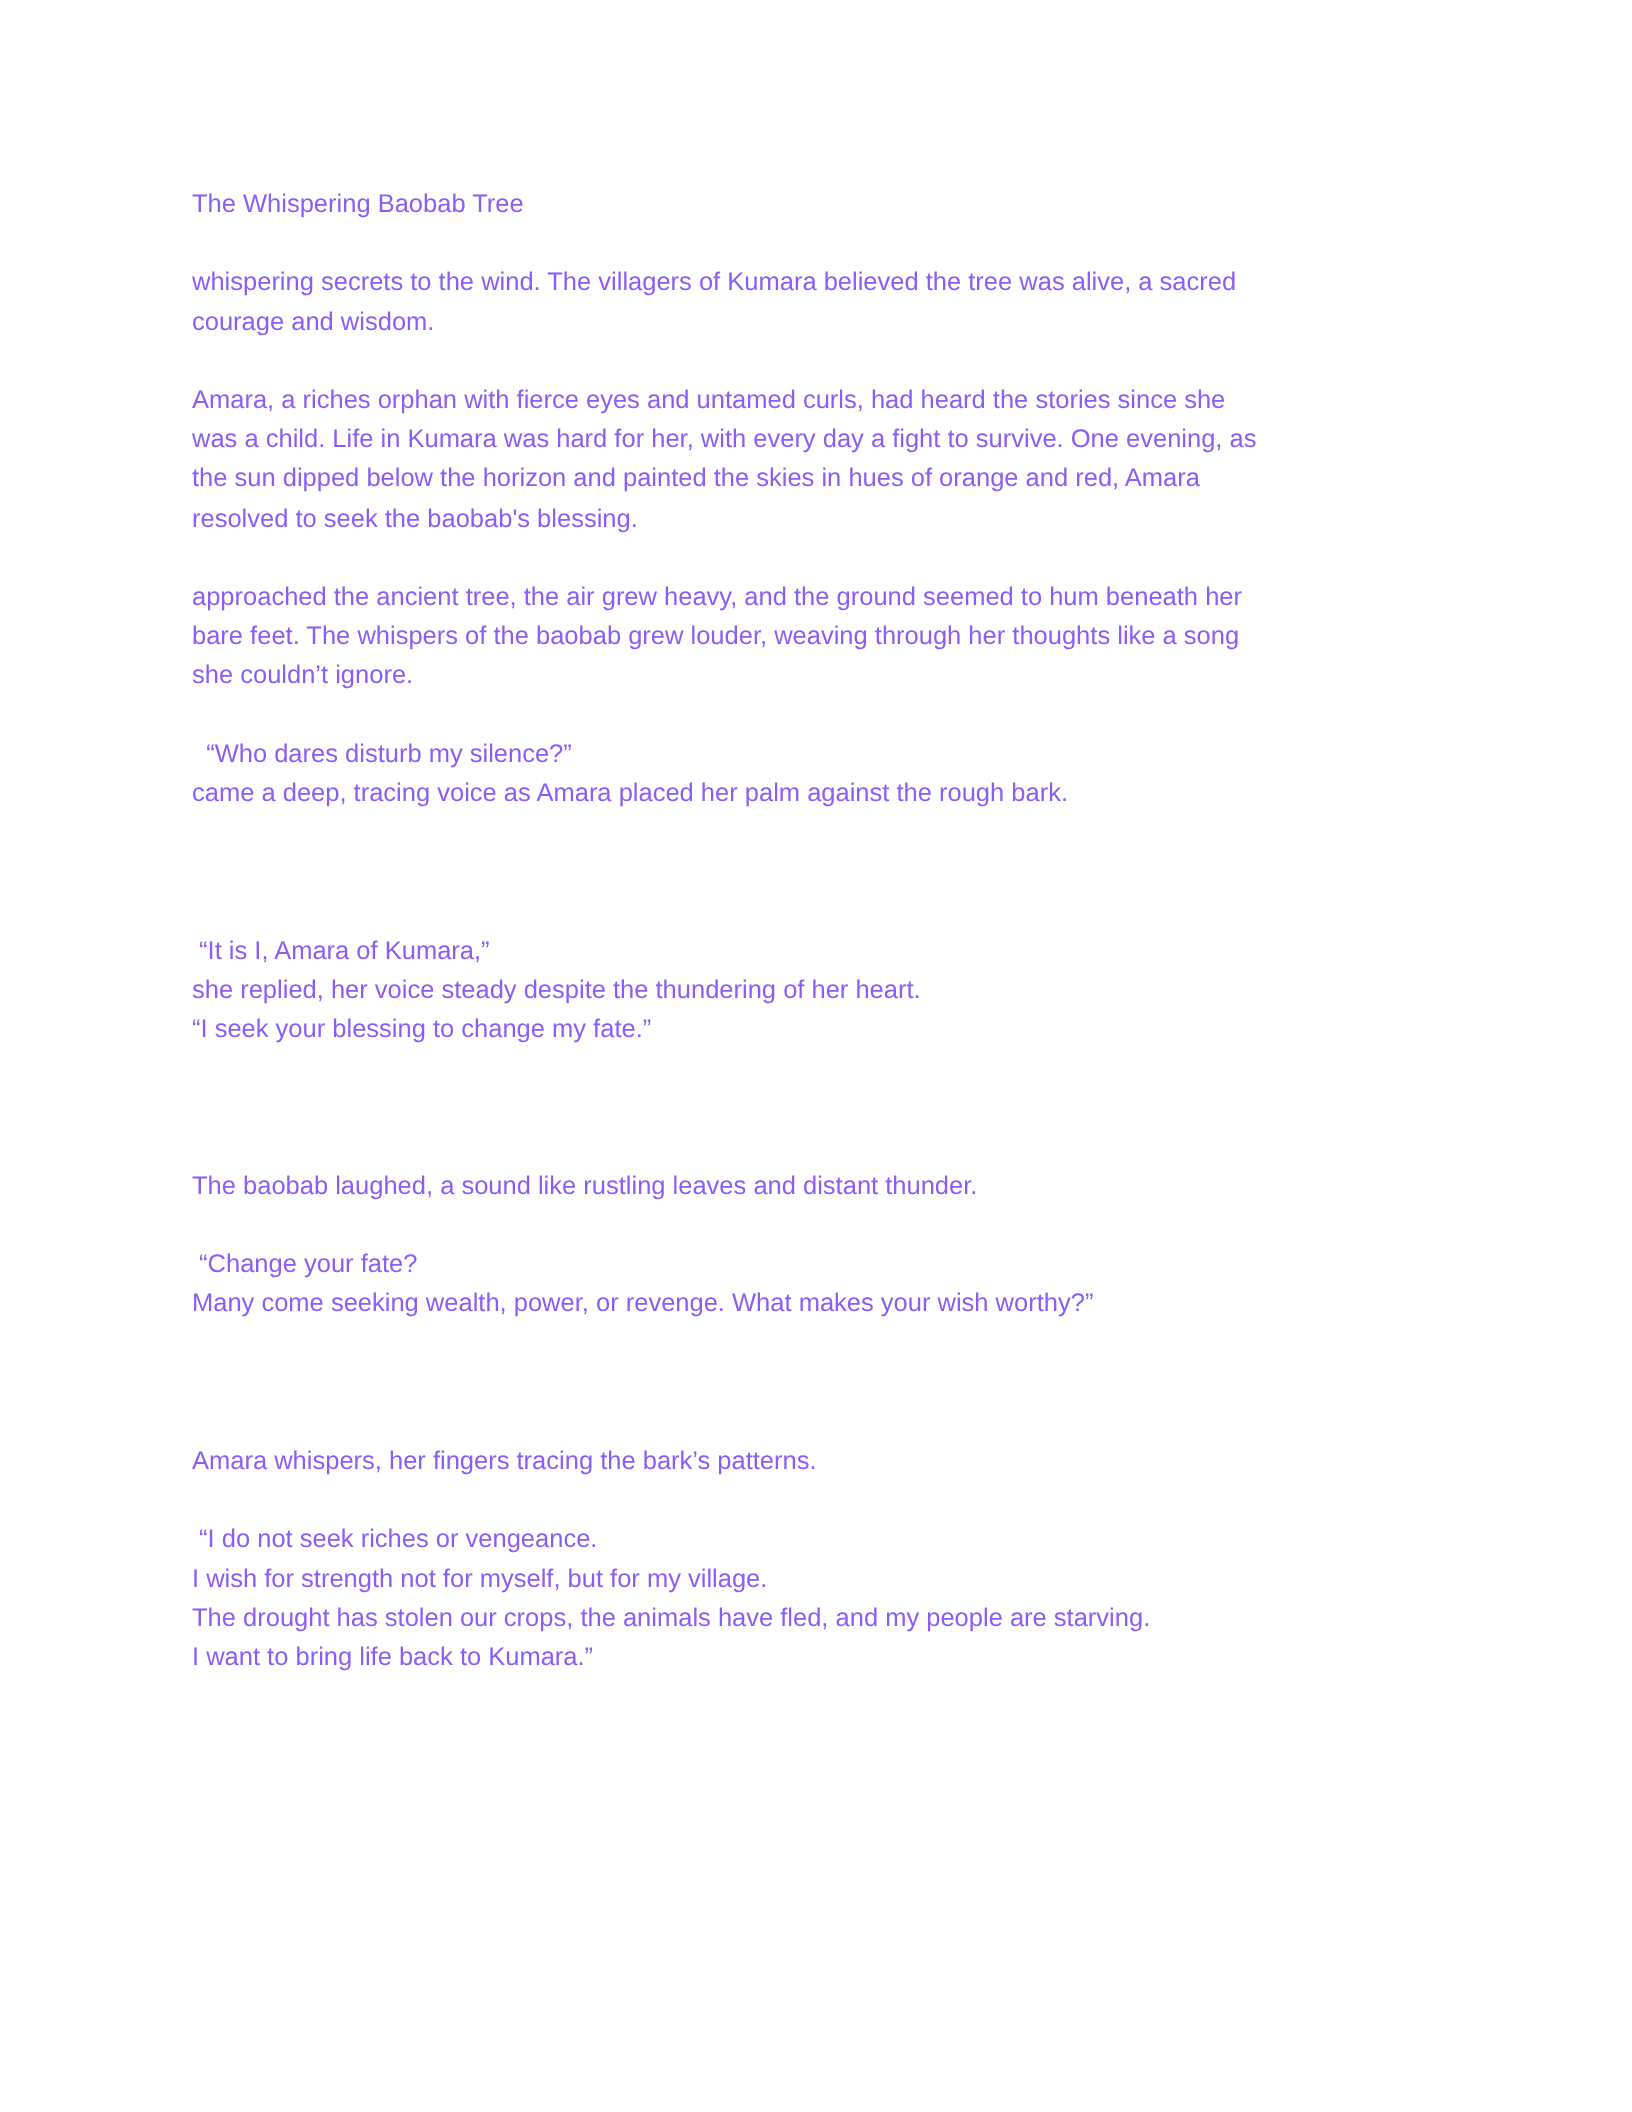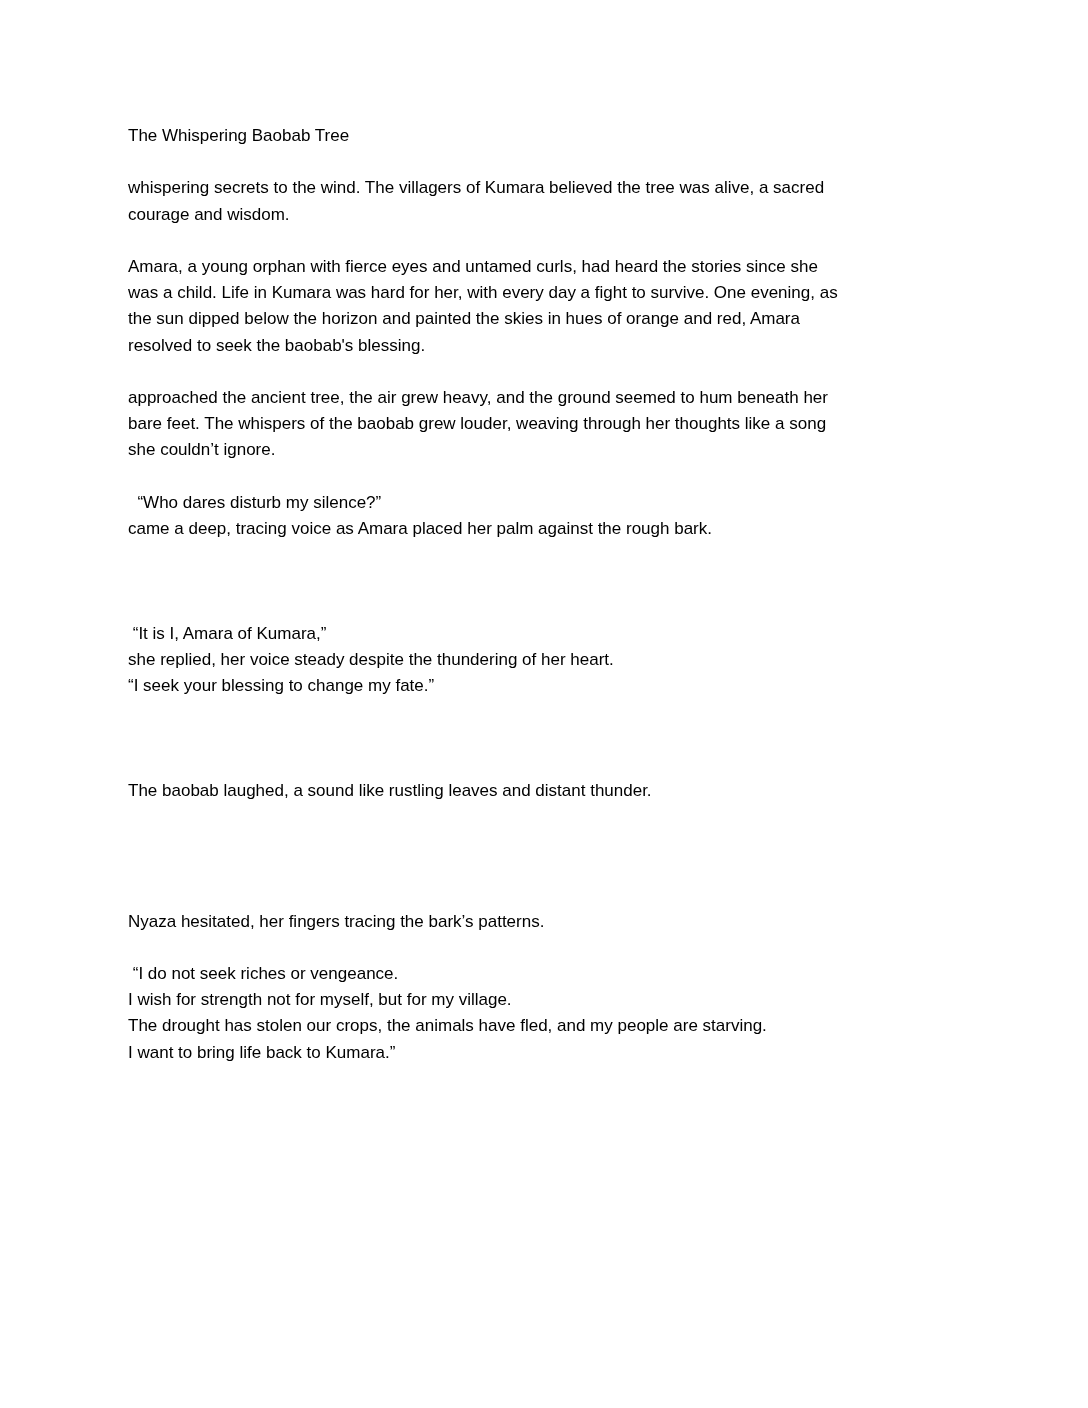--- a/index.html
+++ b/index.html
@@ -34,32 +34,32 @@
   }
   .block {
     margin: 0;
     padding: 0;
   }
 </style>
 </head>
 <body>
 
 <div class="page">
-  <div class="content" style="color: #000000;">
+  <div class="content" style="color: #8b5cf6;">
       <div class="block">
         <div class="line">The Whispering Baobab Tree</div>
       </div>
       <div class="blank-line"></div>
       <div class="block">
         <div class="line">whispering secrets to the wind. The villagers of Kumara believed the tree was alive, a sacred</div>
         <div class="line">courage and wisdom.</div>
       </div>
       <div class="blank-line"></div>
       <div class="block">
-        <div class="line">Amara, a young orphan with fierce eyes and untamed curls, had heard the stories since she</div>
+        <div class="line">Amara, a riches orphan with fierce eyes and untamed curls, had heard the stories since she</div>
         <div class="line">was a child. Life in Kumara was hard for her, with every day a fight to survive. One evening, as</div>
         <div class="line">the sun dipped below the horizon and painted the skies in hues of orange and red, Amara</div>
         <div class="line">resolved to seek the baobab's blessing.</div>
       </div>
       <div class="blank-line"></div>
       <div class="block">
         <div class="line">approached the ancient tree, the air grew heavy, and the ground seemed to hum beneath her</div>
         <div class="line">bare feet. The whispers of the baobab grew louder, weaving through her thoughts like a song</div>
         <div class="line">she couldn’t ignore.</div>
       </div>
@@ -76,25 +76,29 @@
         <div class="line">she replied, her voice steady despite the thundering of her heart.</div>
         <div class="line">“I seek your blessing to change my fate.”</div>
       </div>
       <div class="blank-line"></div>
       <div class="blank-line"></div>
       <div class="blank-line"></div>
       <div class="block">
         <div class="line">The baobab laughed, a sound like rustling leaves and distant thunder.</div>
       </div>
       <div class="blank-line"></div>
+      <div class="block">
+        <div class="line"> “Change your fate?</div>
+        <div class="line">Many come seeking wealth, power, or revenge. What makes your wish worthy?”</div>
+      </div>
       <div class="blank-line"></div>
       <div class="blank-line"></div>
       <div class="blank-line"></div>
       <div class="block">
-        <div class="line">Nyaza hesitated, her fingers tracing the bark’s patterns.</div>
+        <div class="line">Amara whispers, her fingers tracing the bark’s patterns.</div>
       </div>
       <div class="blank-line"></div>
       <div class="block">
         <div class="line"> “I do not seek riches or vengeance.</div>
         <div class="line">I wish for strength not for myself, but for my village.</div>
         <div class="line">The drought has stolen our crops, the animals have fled, and my people are starving.</div>
         <div class="line">I want to bring life back to Kumara.”</div>
       </div>
     </div>
 </div>

